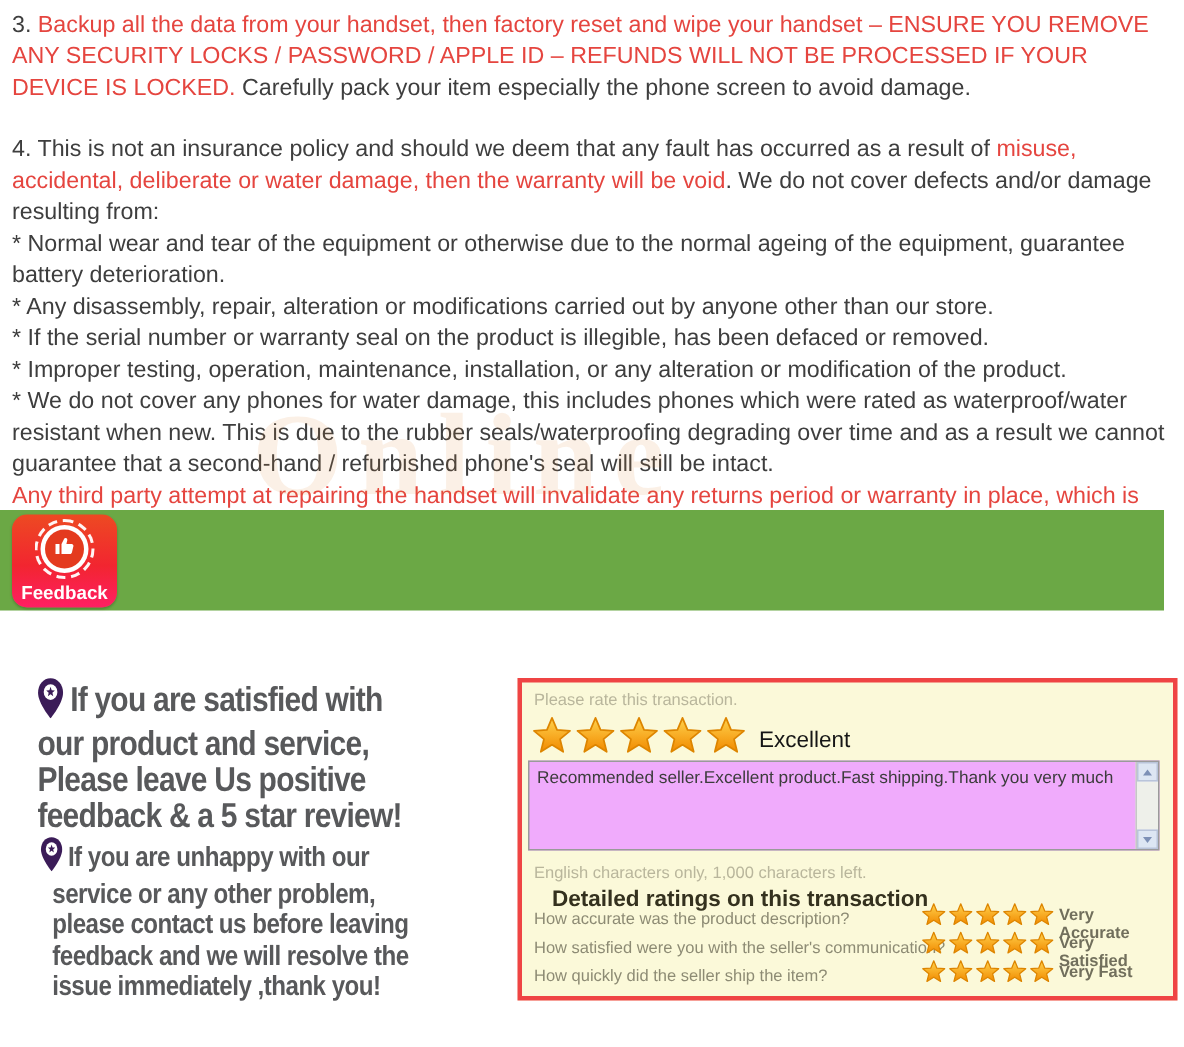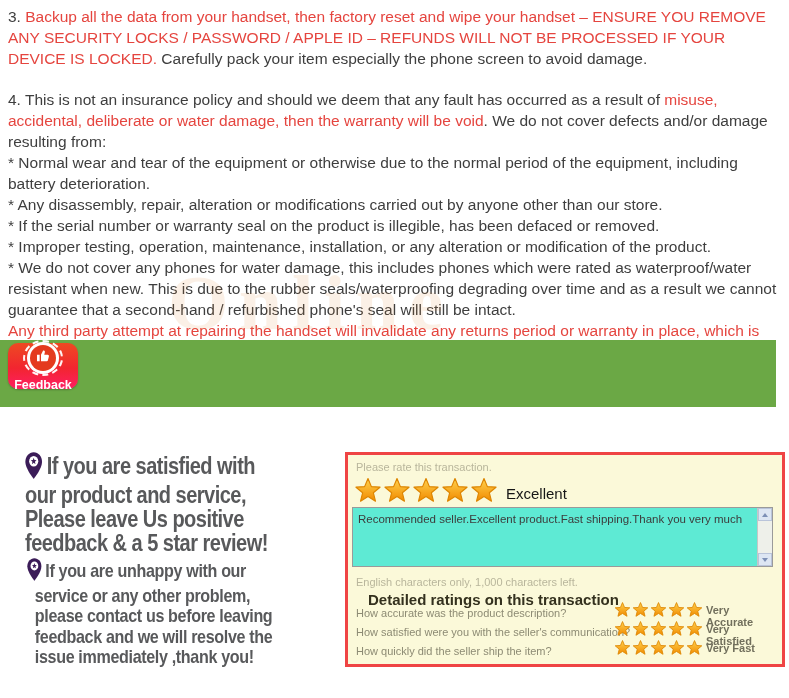--- a/index.html
+++ b/index.html
@@ -20,21 +20,21 @@
   
   .wm{
     position:absolute;left:168px;top:258px;
     font-family:"Liberation Serif", serif;
     font-size:78px;font-weight:bold;letter-spacing:10px;
     color:rgba(226,132,46,0.12);white-space:nowrap;pointer-events:none;
   }
   
   .banner{position:absolute;left:0;top:340px;width:776px;height:67px;background:#6ba845;}
   .badge{
-    position:absolute;left:8px;top:3px;width:70px;height:46px;border-radius:10px;
+    position:absolute;left:8px;top:3px;width:70px;height:62px;border-radius:10px;
     background:linear-gradient(180deg,#ed4a22 0%,#f22530 55%,#ff1e63 100%);
     display:flex;flex-direction:column;align-items:center;justify-content:center;
     color:#fff;box-shadow:0 1px 2px rgba(0,0,0,.25);
   }
   .stamp{width:40px;height:40px;border-radius:50%;border:2px dashed rgba(255,255,255,.95);
     display:flex;align-items:center;justify-content:center;box-sizing:border-box;}
   .disc{width:32px;height:32px;border-radius:50%;background:#fff;
     display:flex;align-items:center;justify-content:center;}
   .disc-in{width:26px;height:26px;border-radius:50%;background:#e43a1e;
     display:flex;align-items:center;justify-content:center;}
@@ -57,21 +57,21 @@
   .panel{
     position:absolute;left:345px;top:452px;width:434px;height:209px;
     background:#fbf9d9;border:3px solid #ef4444;
   }
   .prompt{position:absolute;left:8px;top:6px;font-size:11px;color:#b9b69c;}
   .bigstars{position:absolute;left:6px;top:21px;display:flex;gap:1px;}
   .bigstars svg{width:28px;height:28px;display:block;}
   .excellent{position:absolute;left:158px;top:30px;font-size:15px;font-weight:normal;color:#161616;}
   .comment{
     position:absolute;left:4px;top:52px;width:396px;height:50px;
-    background:#5eead4;border:1px solid #9a9a9a;
+    background:#f0abfc;border:1px solid #9a9a9a;
     font-size:11.5px;color:#3c3c3c;line-height:14px;
     padding:4px 18px 4px 5px;
   }
   .sb{position:absolute;right:0;top:0;width:15px;height:100%;
     background:#eef0ea;border-left:1px solid #c6c6c6;box-sizing:border-box;}
   .sb-btn{position:absolute;left:0;width:14px;height:13px;background:#dde6f3;
     border:1px solid #b9c4da;box-sizing:border-box;
     display:flex;align-items:center;justify-content:center;}
   .sb-up{top:0;} .sb-down{bottom:0;}
   .tri-up{width:0;height:0;border-left:3px solid transparent;border-right:3px solid transparent;border-bottom:4px solid #7d90b6;}
@@ -93,21 +93,21 @@
     <linearGradient id="sg" x1="0" y1="0" x2="0" y2="1">
       <stop offset="0" stop-color="#ffd24d"></stop>
       <stop offset="1" stop-color="#f18a00"></stop>
     </linearGradient>
   </defs>
 </svg>
 
 <div class="terms">
   <p class="para"><span class="blk">3. </span><span class="red">Backup all the data from your handset, then factory reset and wipe your handset – ENSURE YOU REMOVE ANY SECURITY LOCKS / PASSWORD / APPLE ID – REFUNDS WILL NOT BE PROCESSED IF YOUR DEVICE IS LOCKED.</span><span class="blk"> Carefully pack your item especially the phone screen to avoid damage.</span></p>
   <div><span class="blk">4. This is not an insurance policy and should we deem that any fault has occurred as a result of </span><span class="red">misuse, accidental, deliberate or water damage, then the warranty will be void</span><span class="blk">. We do not cover defects and/or damage resulting from:</span></div>
-  <div>* Normal wear and tear of the equipment or otherwise due to the normal period of the equipment, including battery deterioration.</div>
+  <div>* Normal wear and tear of the equipment or otherwise due to the normal ageing of the equipment, guarantee battery deterioration.</div>
   <div>* Any disassembly, repair, alteration or modifications carried out by anyone other than our store.</div>
   <div>* If the serial number or warranty seal on the product is illegible, has been defaced or removed.</div>
   <div>* Improper testing, operation, maintenance, installation, or any alteration or modification of the product.</div>
   <div>* We do not cover any phones for water damage, this includes phones which were rated as waterproof/water resistant when new. This is due to the rubber seals/waterproofing degrading over time and as a result we cannot guarantee that a second-hand / refurbished phone's seal will still be intact.</div>
   <p class="warning">Any third party attempt at repairing the handset will invalidate any returns period or warranty in place, which is why we strongly advise that any potential issue must be reported to us in the first instance and we will be able to advise further.</p>
 </div>
 
 <div class="wm">Online</div>
 
 <div class="banner">

